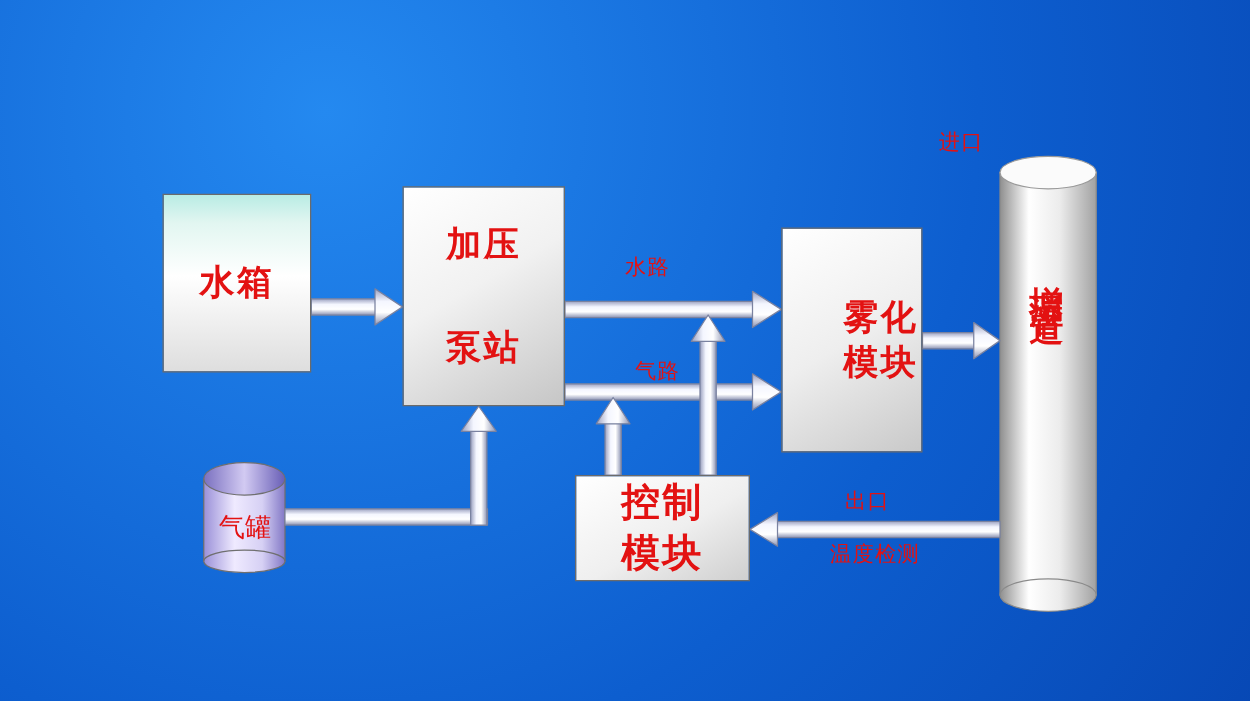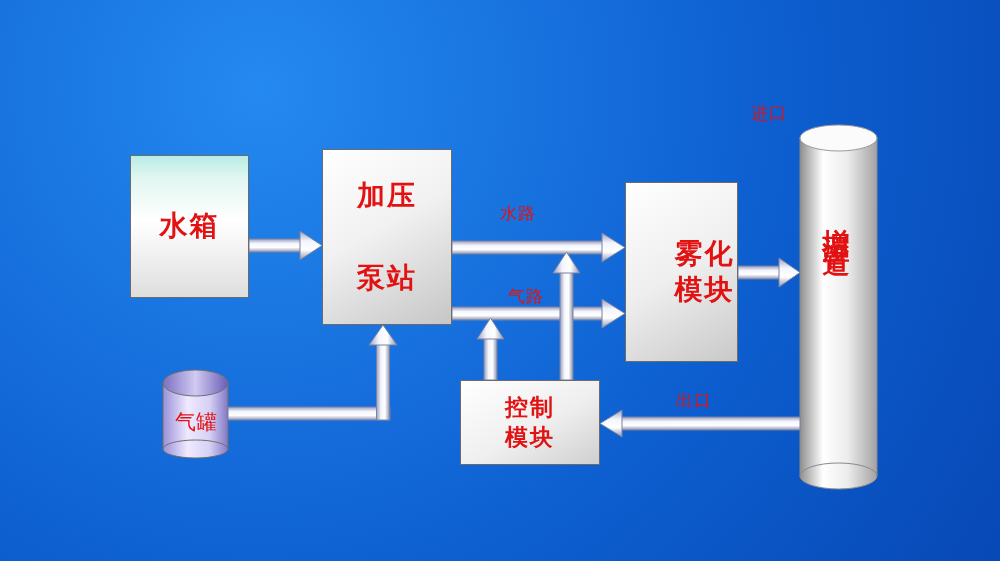--- a/index.html
+++ b/index.html
@@ -8,21 +8,21 @@
     font-family:"DejaVu Sans","Liberation Sans",sans-serif;
     background:radial-gradient(circle 950px at 26% 16%, #2489f0 0%, #0d5ecf 55%, #0644b0 100%);
   }
   .layer{position:absolute;left:0;top:0;width:1000px;height:561px;}
   .node{
     position:absolute;display:flex;flex-direction:column;align-items:center;justify-content:center;
     border:1.5px solid #6b6b6b;box-sizing:border-box;
   }
   .node-label{color:#e31212;font-weight:bold;text-align:center;line-height:1.3;}
   .big{font-size:28px;letter-spacing:2px;}
-  .mid{font-size:23px;letter-spacing:2px;}
+  .mid{font-size:31px;letter-spacing:2px;}
   .tank-box{background:linear-gradient(180deg,#b9ece4 0%,#e2f6f1 16%,#ffffff 46%,#dedede 100%);}
   .pump-box{background:linear-gradient(150deg,#ffffff 0%,#f1f1f1 45%,#c6c6c6 100%);}
   .atom-box{background:linear-gradient(150deg,#ffffff 0%,#eeeeee 50%,#c9c9c9 100%);padding-left:46px;}
   .ctrl-box{background:linear-gradient(150deg,#ffffff 0%,#efefef 55%,#cfcfcf 100%);}
   .small-label{
     position:absolute;color:#e31212;font-weight:normal;font-size:17px;text-align:left;
     letter-spacing:1px;white-space:nowrap;
   }
   .pipe-label{
     position:absolute;writing-mode:vertical-rl;text-orientation:upright;
@@ -146,14 +146,15 @@
   <div class="pipe-label" style="left:823px;top:207px;">增湿管道</div>
 
   <div class="small-label" style="left:500px;top:202px;width:54px;">水路</div>
 
   <div class="small-label" style="left:508px;top:285px;width:54px;">气路</div>
 
   <div class="small-label" style="left:751px;top:102px;width:54px;">进口</div>
 
   <div class="small-label" style="left:676px;top:389px;width:54px;">出口</div>
 
+  <div class="small-label" style="left:664px;top:432px;width:98px;">温度检测</div>
 
 </div>
 
 </body></html>

